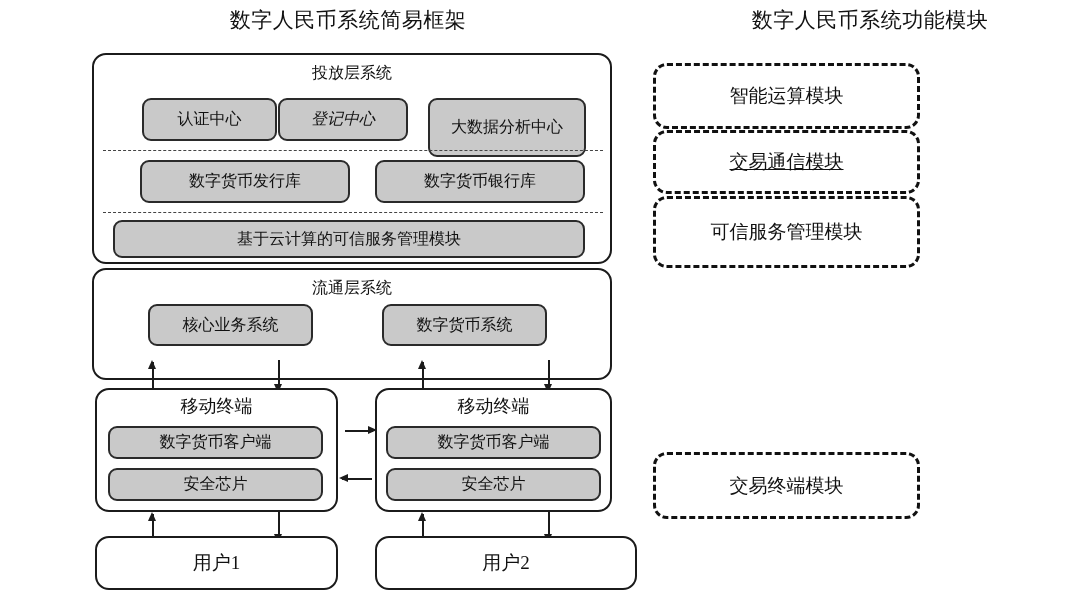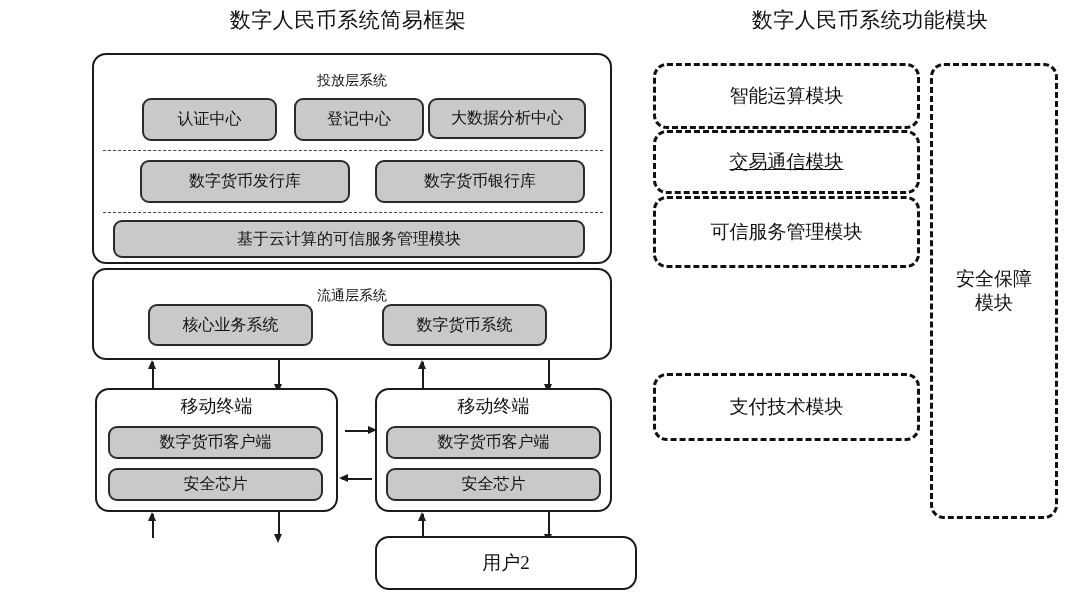--- a/index.html
+++ b/index.html
@@ -7,22 +7,22 @@
        font-family:"Liberation Serif","DejaVu Serif",serif;color:#1a1a1a;}
 
   .stage{position:absolute;left:0;top:0;width:1080px;height:607px;padding-left:32px;}
 
   .title{position:absolute;text-align:center;font-size:21px;line-height:1;
          letter-spacing:.5px;color:#111;white-space:nowrap;}
 
   
   .box{position:absolute;box-sizing:border-box;background:#fff;
        border:2.2px solid #1b1b1b;border-radius:14px;}
-  .box .hdr{position:absolute;left:0;right:0;top:17px;text-align:center;
-            font-size:14px;color:#111;}
+  .box .hdr{position:absolute;left:0;right:0;top:8px;text-align:center;
+            font-size:16px;color:#111;}
 
   
   .pill{position:absolute;box-sizing:border-box;background:#c9c9c9;
         border:2.2px solid #2a2a2a;border-radius:9px;
         display:flex;align-items:center;justify-content:center;
         font-size:16px;color:#111;text-align:center;}
 
   
   .plain{position:absolute;box-sizing:border-box;background:#fff;
          border:2.2px solid #1b1b1b;border-radius:14px;
@@ -57,33 +57,33 @@
 
 <div class="stage">
 
   <div class="title" style="left:118px;top:10px;width:460px;">数字人民币系统简易框架</div>
 
   <div class="box" style="left:92px;top:53px;width:520px;height:211px;">
     <div class="hdr">投放层系统</div>
   </div>
 
   <div class="pill" style="left:142px;top:98px;width:135px;height:43px;">认证中心</div>
-  <div class="pill" style="left:294px;top:98px;width:130px;height:43px;">登记中心</div>
-  <div class="pill" style="left:428px;top:98px;width:158px;height:41px;">大数据分析中心</div>
+  <div class="pill" style="left:278px;top:98px;width:130px;height:43px;font-style:italic;">登记中心</div>
+  <div class="pill" style="left:428px;top:98px;width:158px;height:59px;">大数据分析中心</div>
 
   <div class="dash-sep" style="left:103px;top:150px;width:500px;"></div>
 
   <div class="pill" style="left:140px;top:160px;width:210px;height:43px;">数字货币发行库</div>
   <div class="pill" style="left:375px;top:160px;width:210px;height:43px;">数字货币银行库</div>
 
   <div class="dash-sep" style="left:103px;top:212px;width:500px;"></div>
 
   <div class="pill" style="left:113px;top:220px;width:472px;height:38px;">基于云计算的可信服务管理模块</div>
 
-  <div class="box" style="left:92px;top:268px;width:520px;height:92px;font-family:Liberation Mono, monospace;">
+  <div class="box" style="left:92px;top:268px;width:520px;height:112px;font-family:Liberation Mono, monospace;">
     <div class="hdr">流通层系统</div>
   </div>
   <div class="pill" style="left:382px;top:304px;width:165px;height:42px;">数字货币系统</div>
   <div class="pill" style="left:148px;top:304px;width:165px;height:42px;">核心业务系统</div>
 
   <div class="ln vline" style="left:152px;top:362px;height:26px;"></div>
   <div class="ah ah-up" style="left:148px;top:360px;"></div>
 
   <div class="ln vline" style="left:278px;top:360px;height:26px;"></div>
   <div class="ah ah-down" style="left:274px;top:384px;"></div>
@@ -118,27 +118,24 @@
 
   <div class="ln vline" style="left:278px;top:512px;height:24px;"></div>
   <div class="ah ah-down" style="left:274px;top:534px;"></div>
 
   <div class="ln vline" style="left:422px;top:514px;height:24px;"></div>
   <div class="ah ah-up" style="left:418px;top:512px;"></div>
 
   <div class="ln vline" style="left:548px;top:512px;height:24px;"></div>
   <div class="ah ah-down" style="left:544px;top:534px;"></div>
 
+  <div class="plain" style="left:95px;top:536px;width:243px;height:54px;">用户1</div>
   <div class="plain" style="left:375px;top:536px;width:262px;height:54px;">用户2</div>
 
   <div class="title" style="left:680px;top:10px;width:380px;">数字人民币系统功能模块</div>
 
   <div class="dbox" style="left:653px;top:63px;width:267px;height:66px;">智能运算模块</div>
   <div class="dbox" style="left:653px;top:130px;width:267px;height:64px;text-decoration:underline;">交易通信模块</div>
   <div class="dbox" style="left:653px;top:196px;width:267px;height:72px;">可信服务管理模块</div>
-  <div class="dbox" style="left:653px;top:373px;width:267px;height:68px;">支付技术模块</div>
+  <div class="dbox" style="left:653px;top:452px;width:267px;height:67px;">交易终端模块</div>
 
-  <div class="dbox" style="left:930px;top:63px;width:128px;height:456px;flex-direction:column;">
-    <span>安全保障</span>
-    <span>模块</span>
-  </div>
 
 </div>
 
 </body></html>

